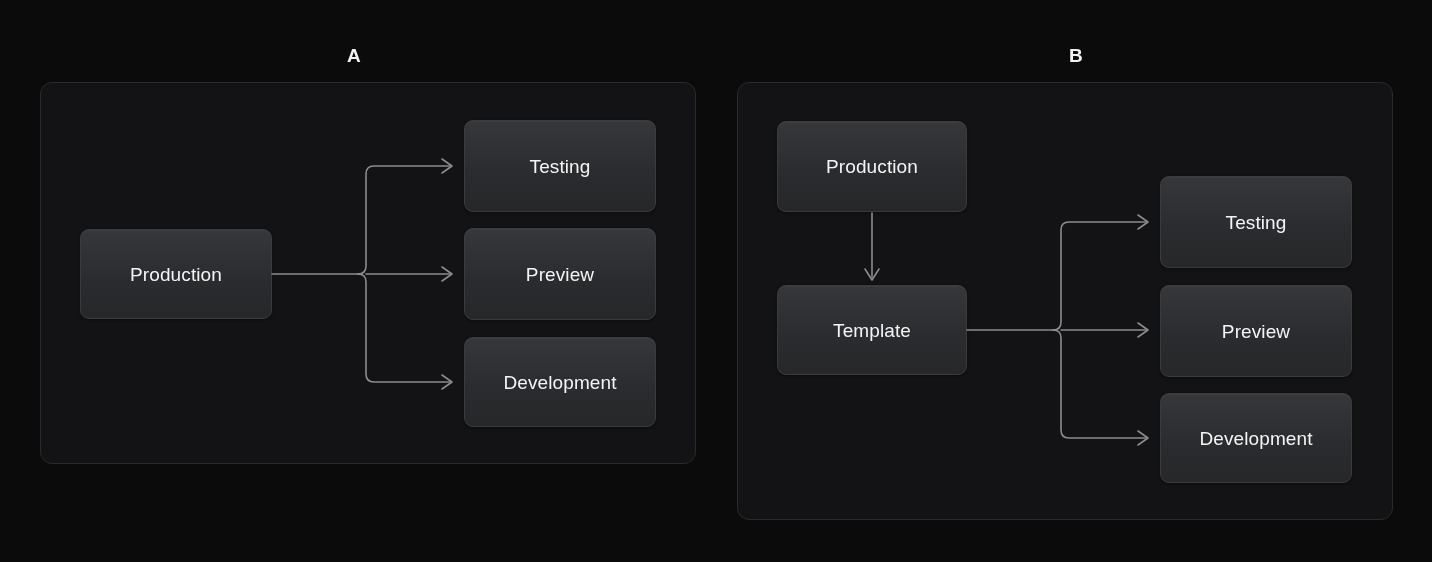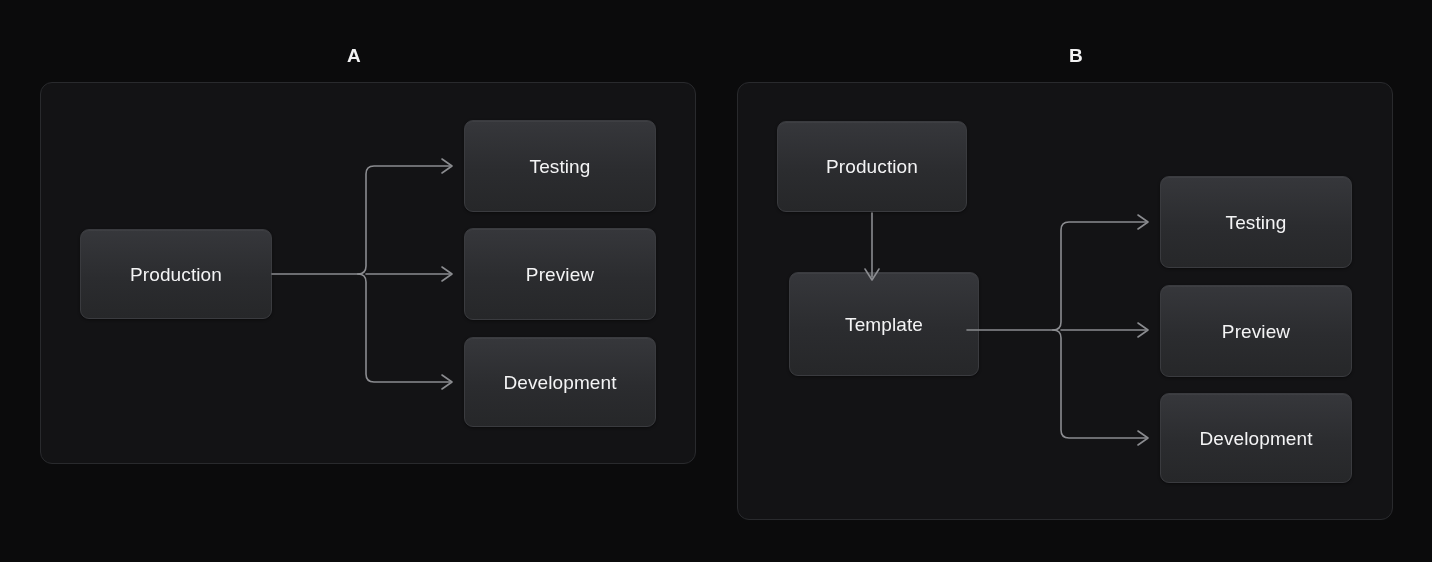--- a/index.html
+++ b/index.html
@@ -67,21 +67,21 @@
   }
 
   
   #a-node-production  { left: 80px;  top: 229px; width: 192px; height: 90px; }
   #a-node-testing     { left: 464px; top: 120px; width: 192px; height: 92px; }
   #a-node-preview     { left: 464px; top: 228px; width: 192px; height: 92px; }
   #a-node-development { left: 464px; top: 337px; width: 192px; height: 90px; }
 
   
   #b-node-production  { left: 777px;  top: 121px; width: 190px; height: 91px; }
-  #b-node-template    { left: 777px;  top: 272px; width: 190px; height: 104px; margin-left: 12px; }
+  #b-node-template    { left: 777px;  top: 285px; width: 190px; height: 90px; }
   #b-node-testing     { left: 1160px; top: 176px; width: 192px; height: 92px; }
   #b-node-preview     { left: 1160px; top: 285px; width: 192px; height: 92px; }
   #b-node-development { left: 1160px; top: 393px; width: 192px; height: 90px; }
 
   
   .wires {
     position: absolute;
     left: 0; top: 0;
     width: 1432px;
     height: 562px;

